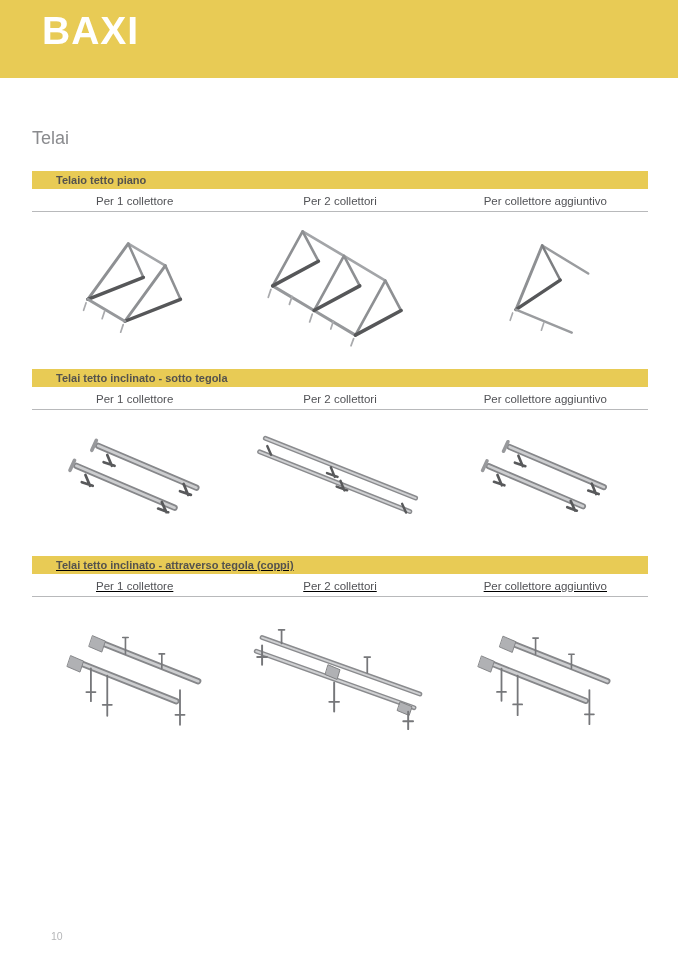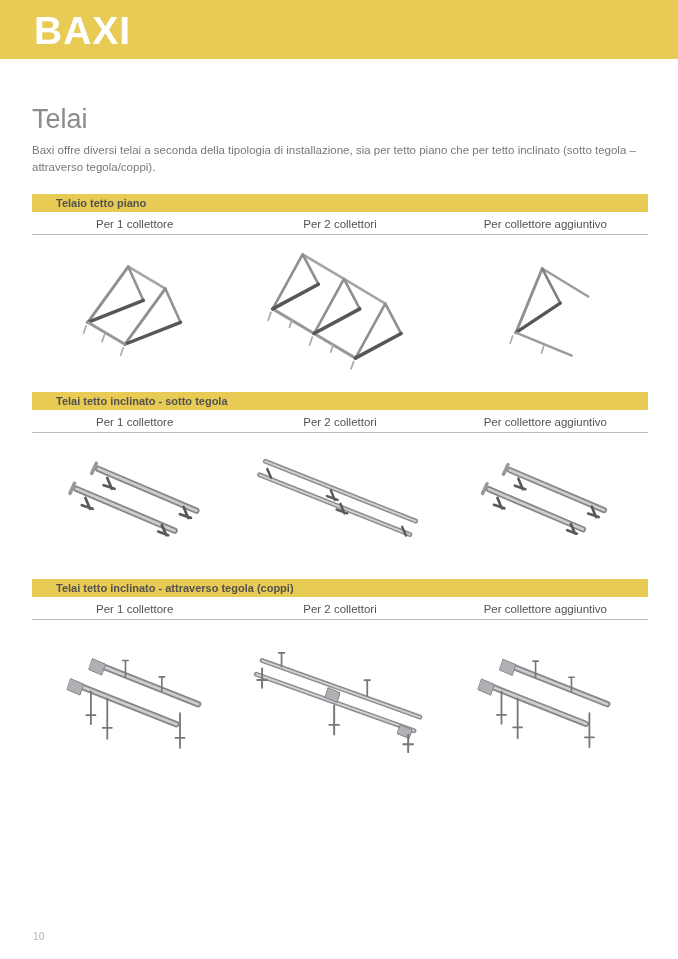--- a/index.html
+++ b/index.html
@@ -12,51 +12,52 @@
   }
   *{box-sizing:border-box;margin:0;padding:0;}
   html,body{width:678px;height:959px;}
   body{
     position:relative;
     background:#ffffff;
     font-family:"Liberation Sans", sans-serif;
     overflow:hidden;
   }
   .topband{
-    height:59px;
+    height:78px;
     background:var(--brand-yellow);
+    padding-left:8px;
   }
   .logo{
     color:#ffffff;
     font-size:39px;
     font-weight:bold;
     letter-spacing:1px;
     padding:11px 0 0 34px;
     line-height:1;
   }
   .content{
     padding:0 30px 0 32px;
   }
   .page-title{
     margin-top:46px;
-    font-size:27px;
+    font-size:18px;
     font-weight:400;
     color:var(--title-gray);
     line-height:28px;
   }
   .page-desc{
     margin-top:9px;
     width:612px;
     font-size:11.5px;
     line-height:16.5px;
     color:var(--body-gray);
   }
   .section{margin-top:12px;}
   .section.first{margin-top:19px;}
-  .section.third{margin-top:18px;}
+  .section.third{margin-top:18px;text-decoration:underline;}
   .section-bar{
     background:var(--brand-yellow);
     height:18px;
     line-height:18px;
     padding-left:24px;
     font-size:11px;
     font-weight:bold;
     color:var(--bar-text);
   }
   .col-headers{
@@ -76,21 +77,21 @@
     flex:1;
     display:flex;
     align-items:center;
     justify-content:center;
   }
   .figs.row1 .fig-cell{height:145px;}
   .figs.row2 .fig-cell{height:128px;}
   .figs.row3 .fig-cell{height:162px;}
   .page-number{
     position:absolute;
-    left:33px;
+    left:51px;
     top:930px;
     font-size:10.5px;
     color:#b6b7b9;
   }
   .defs-holder{position:absolute;width:0;height:0;overflow:hidden;}
 </style>
 </head>
 <body>
 
 <svg class="defs-holder" aria-hidden="true">
@@ -208,21 +209,20 @@
   </defs>
 </svg>
 
 <header class="topband">
   <div class="logo">BAXI</div>
 </header>
 
 <main class="content">
 
   <h1 class="page-title">Telai</h1>
-  <p class="page-desc">Baxi offre diversi telai a seconda della tipologia di installazione, sia per tetto piano che per tetto inclinato (sotto tegola – attraverso tegola/coppi).</p>
 
   <section class="section first">
     <div class="section-bar">
       <span>Telaio tetto piano</span>
     </div>
     <div class="col-headers">
       <div class="col-header">Per 1 collettore</div>
       <div class="col-header">Per 2 collettori</div>
       <div class="col-header">Per collettore aggiuntivo</div>
     </div>

